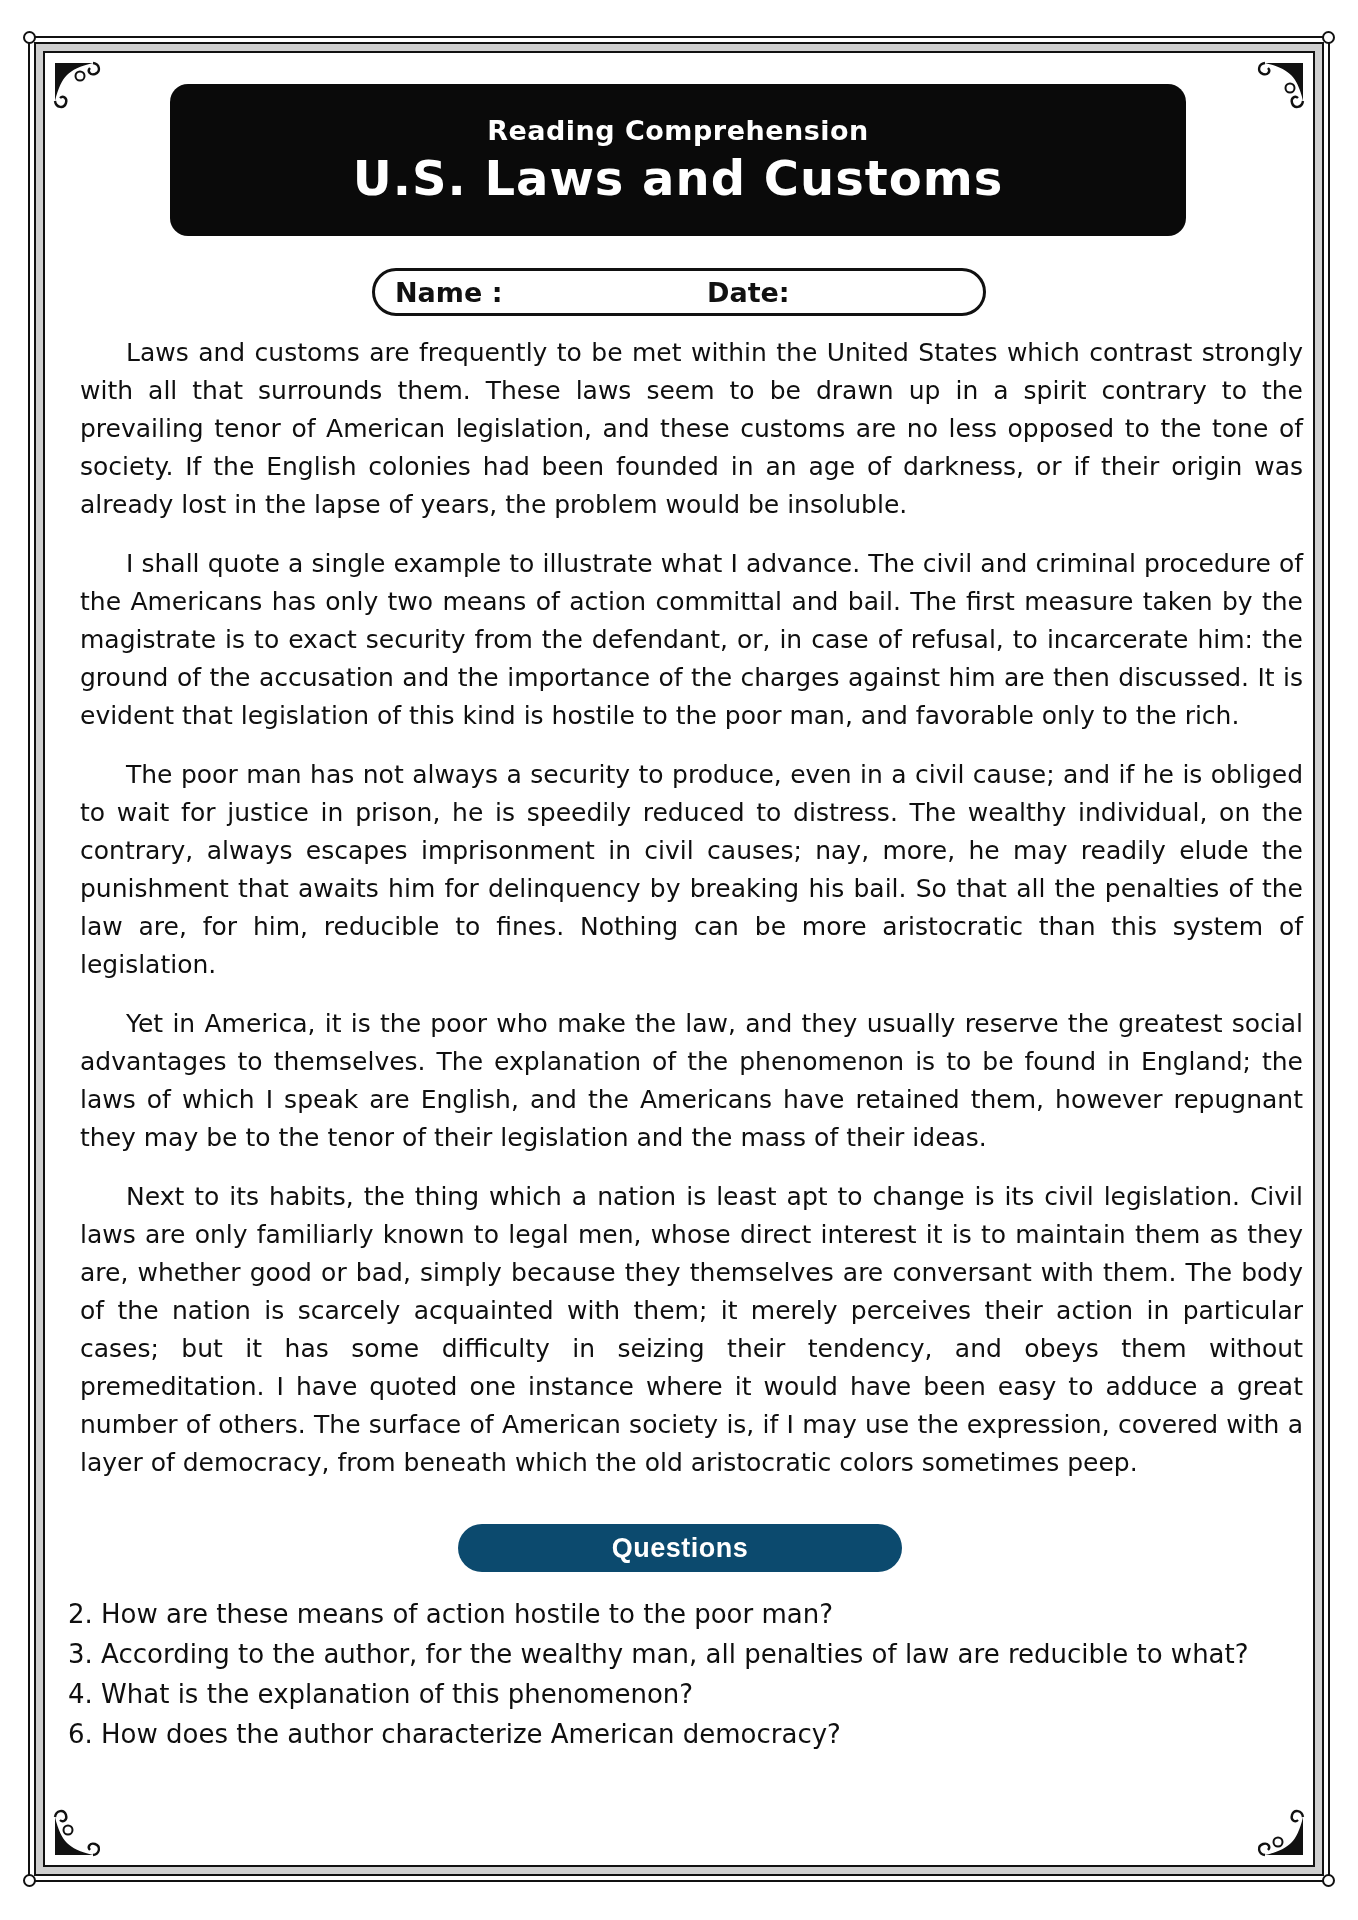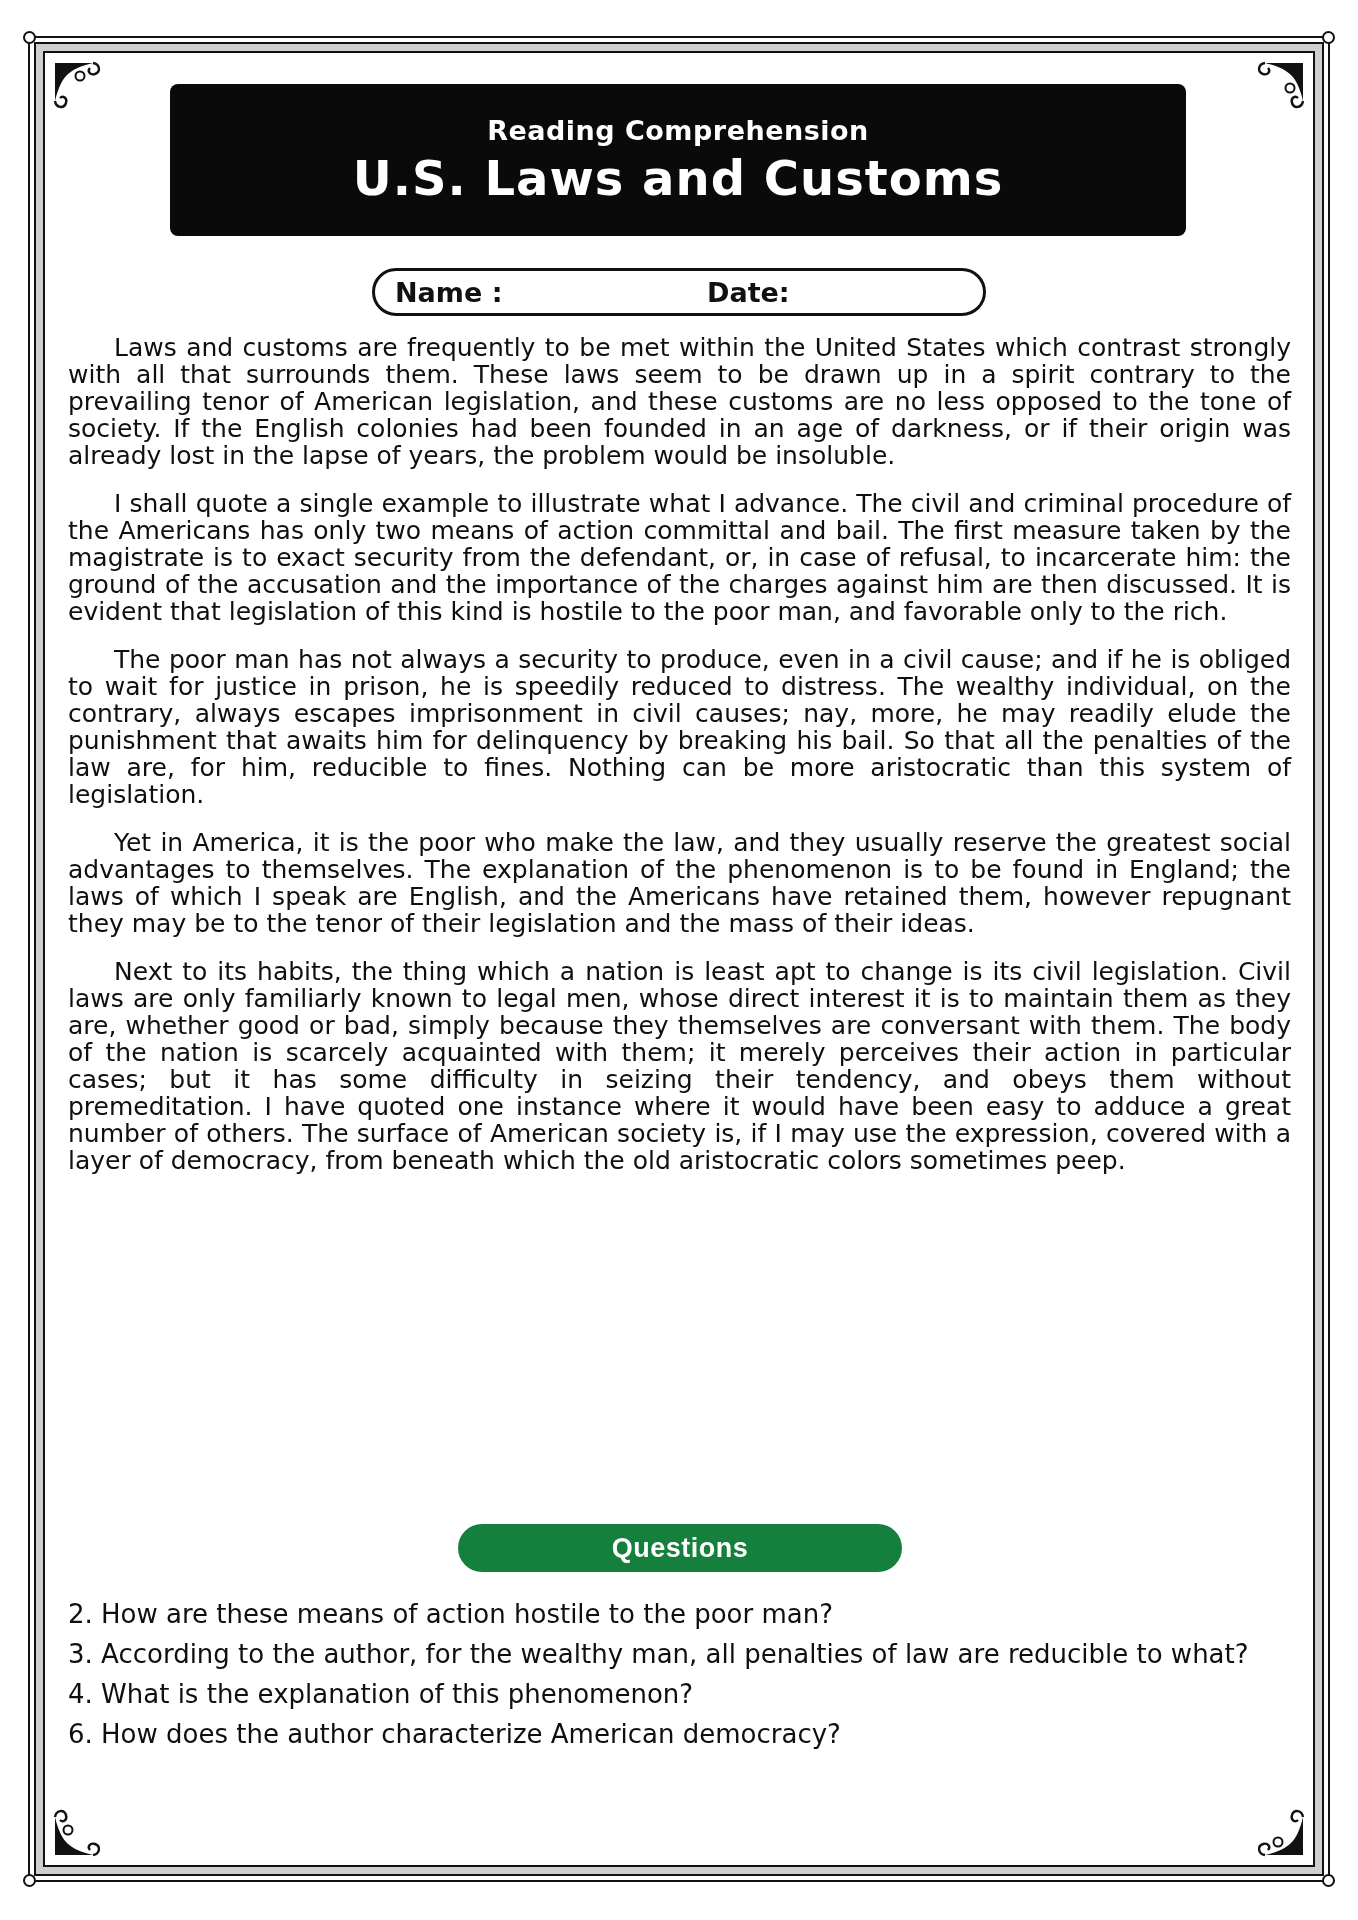--- a/index.html
+++ b/index.html
@@ -31,21 +31,21 @@
   .dot-br { right:23px; bottom:33px; }
   .flourish { position:absolute; width:48px; height:48px; z-index:3; }
   .fl-tl { left:53px;  top:61px; }
   .fl-tr { right:53px; top:61px;  transform:rotate(90deg); }
   .fl-br { right:53px; bottom:63px; transform:rotate(180deg); }
   .fl-bl { left:53px;  bottom:63px; transform:rotate(270deg); }
 
   
   .header-pill {
     position:absolute; left:170px; top:84px; width:1016px; height:152px;
-    background:#0a0a0a; border-radius:8px; text-align:center;
+    background:#0a0a0a; border-radius:18px; text-align:center;
     display:flex; flex-direction:column; justify-content:center; align-items:center;
   }
   .kicker {
     color:#fff; font-size:27px; font-weight:bold; letter-spacing:.5px;
     font-family:"DejaVu Sans", sans-serif;
   }
   .big-title {
     color:#fff; font-size:48px; font-weight:bold; letter-spacing:1px;
     margin-top:4px; font-family:"DejaVu Sans", sans-serif; white-space:nowrap;
   }
@@ -55,29 +55,29 @@
     position:absolute; left:372px; top:268px; width:614px; height:48px;
     border:3px solid #111; border-radius:26px; box-sizing:border-box;
     display:flex; align-items:center; padding:0 20px; background:#fff;
   }
   .name-label, .date-label { font-size:27px; color:#111; white-space:nowrap;font-weight:bold; }
   .date-label { position:absolute; left:288px;margin-left:44px; }
   .blank { flex:1; height:60%; }
 
   
   .passage {
-    position:absolute; left:68px; top:334px; width:1223px;
-    font-size:25px; line-height:27px; text-align:justify; color:#0f0f0f;
+    position:absolute; left:80px; top:334px; width:1223px;
+    font-size:25px; line-height:38px; text-align:justify; color:#0f0f0f;
   }
   .passage p { margin:0 0 21px 0; text-indent:46px; }
 
   
   .questions-pill {
     position:absolute; left:458px; top:1524px; width:444px; height:48px;
-    background:#15803d; border-radius:26px; color:#fff;
+    background:#0c4a6e; border-radius:26px; color:#fff;
     display:flex; align-items:center; justify-content:center;
     font-family:"Liberation Sans", sans-serif; font-size:27px; font-weight:bold;
     letter-spacing:.5px;
   }
   .questions-list {
     position:absolute; left:68px; top:1594px; width:1245px;
     font-size:26px; line-height:40px; color:#0f0f0f;
   }
   .questions-list .q { white-space:nowrap; }
 </style>

